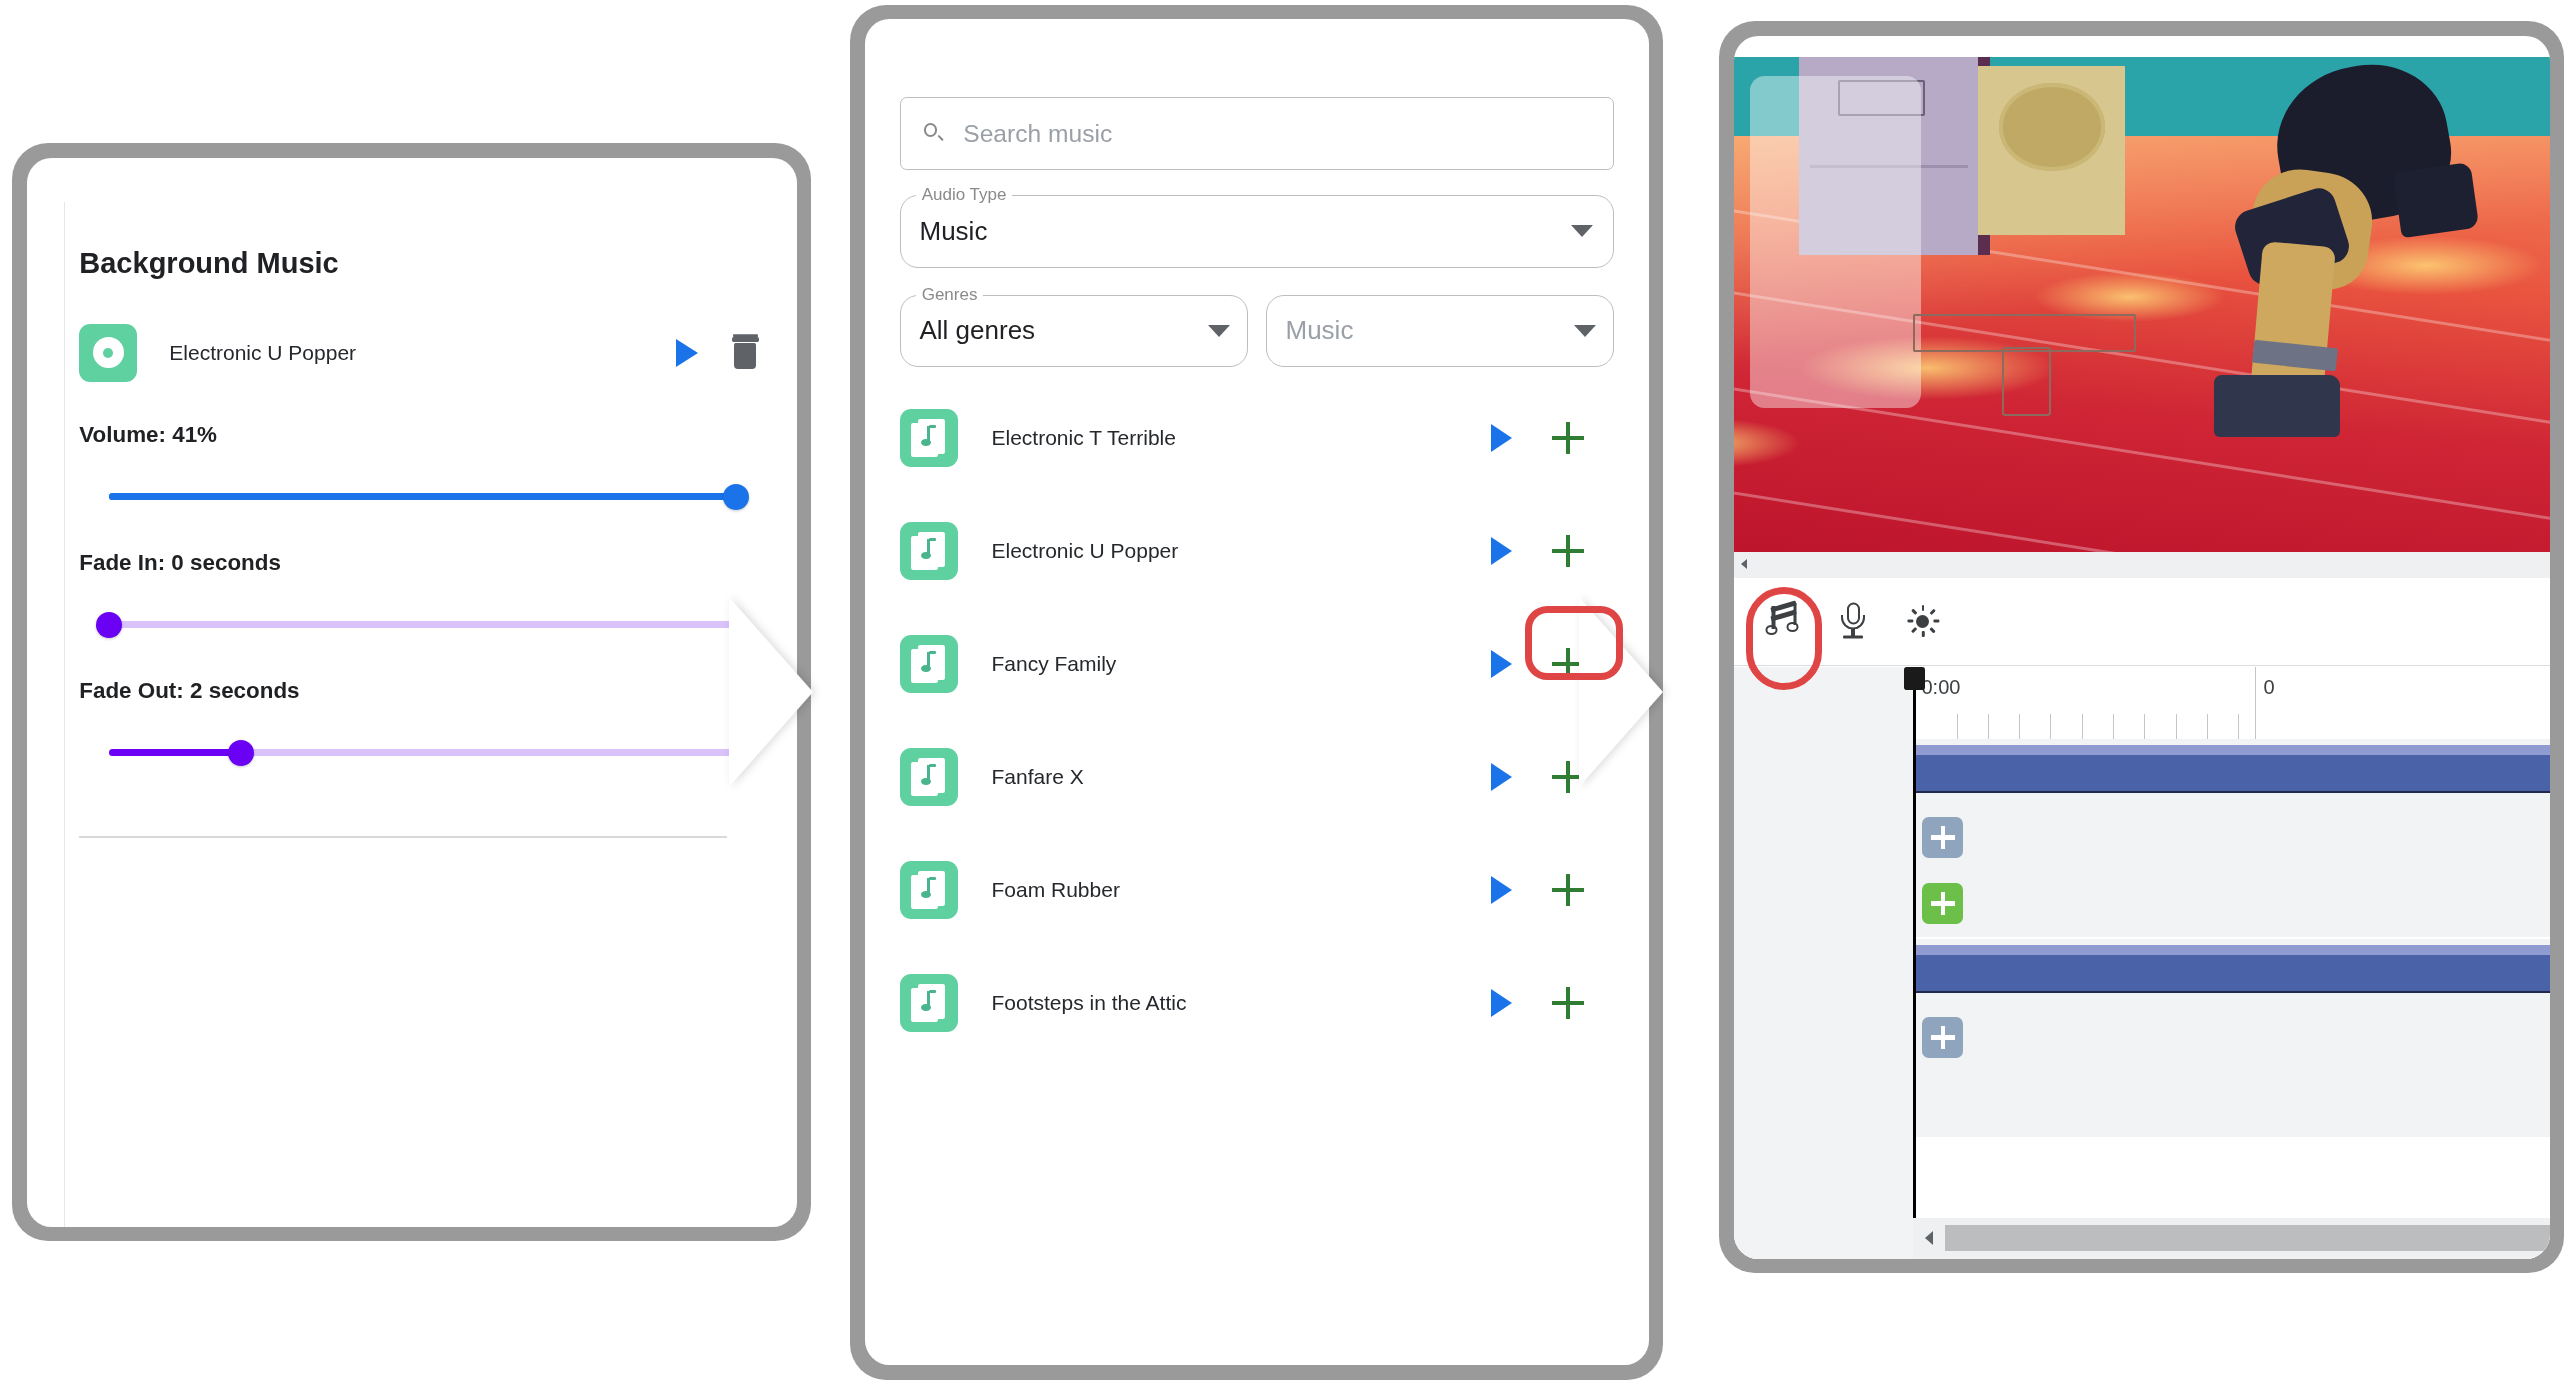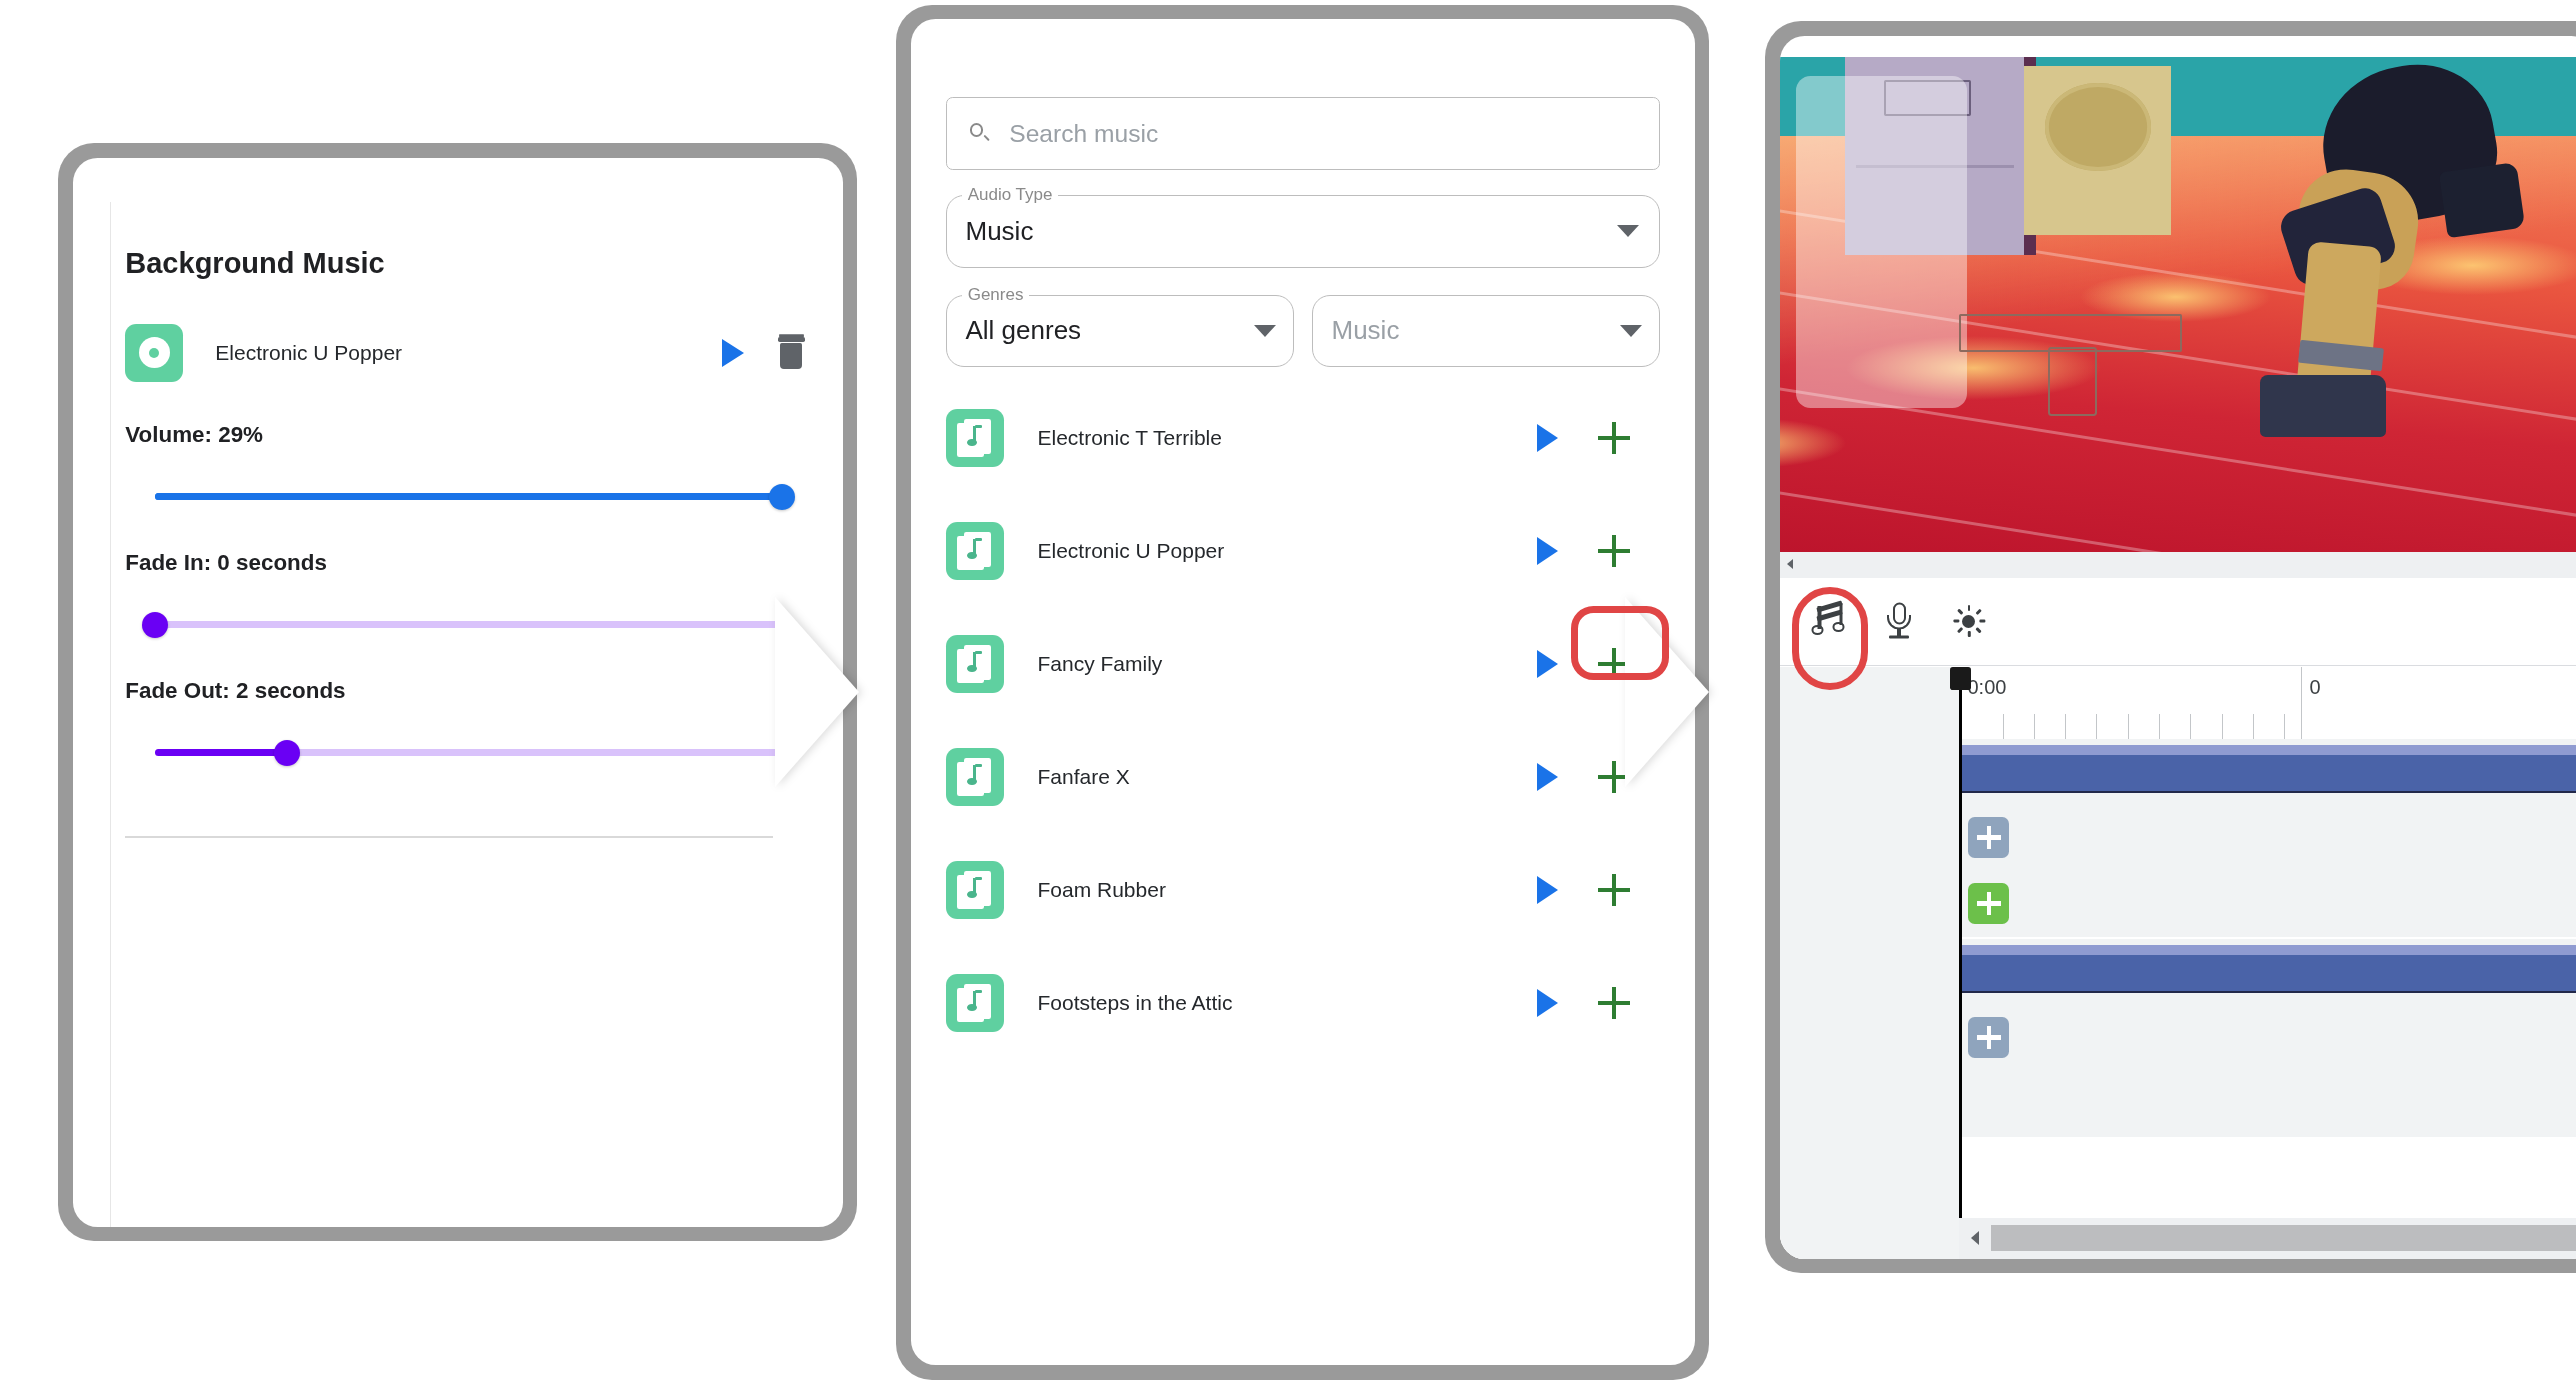--- a/index.html
+++ b/index.html
@@ -13,21 +13,20 @@
     position: relative;
     font-family: "Liberation Sans", sans-serif;
     overflow: hidden;
   }
 
   
   .panel {
     position: absolute;
     border-radius: 36px;
     background: #9a9a9a;
-    margin-left: 46px;
   }
   .panel > .inner {
     position: absolute;
     inset: 14.5px;
     background: #ffffff;
     border-radius: 24.6px;
     overflow: hidden;
   }
 
   
@@ -776,21 +775,21 @@
 
       <div class="track-row">
         <div class="album-icon">
           <div class="vinyl"></div>
         </div>
         <div class="track-name">Electronic U Popper</div>
         <div class="play-tri"></div>
         <div class="trash"></div>
       </div>
 
-      <div class="field-label">Volume: 29%</div>
+      <div class="field-label">Volume: 41%</div>
       <div class="slider blue">
         <div class="rail"></div>
         <div class="fill" style="width:100%"></div>
         <div class="knob" style="left:100%"></div>
       </div>
 
       <div class="field-label">Fade In: 0 seconds</div>
       <div class="slider purple">
         <div class="rail"></div>
         <div class="fill" style="width:0%"></div>

